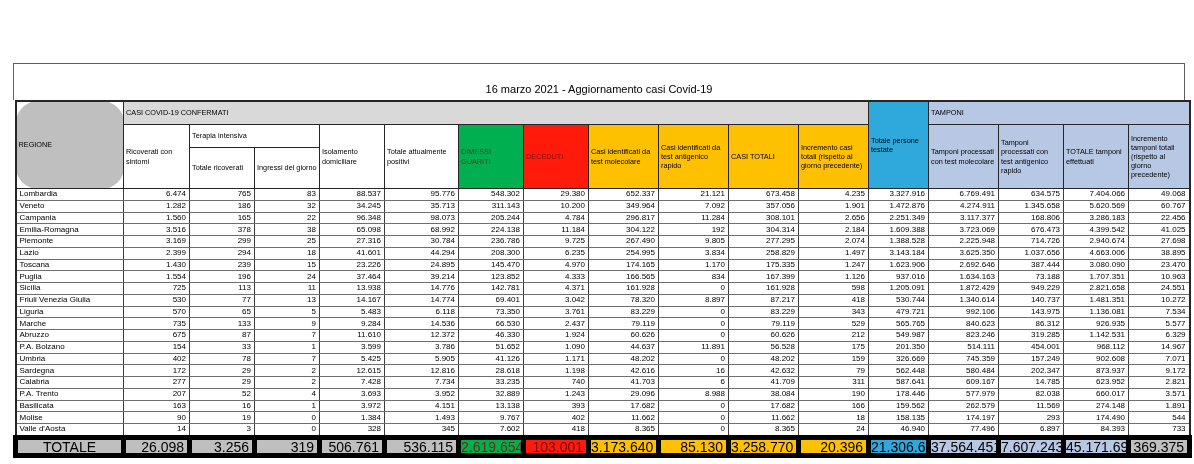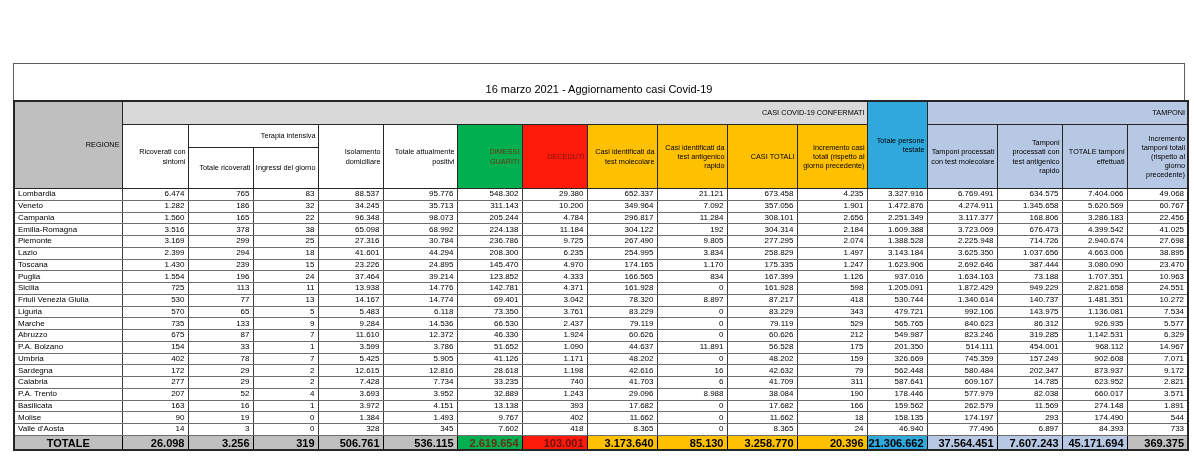--- a/index.html
+++ b/index.html
@@ -13,44 +13,44 @@
     justify-content:space-evenly;align-items:center;background:#fff;margin-top:38px;
   }
   .title-line{font-size:11px;line-height:1;white-space:nowrap;}
   table.covid-table{
     position:absolute;left:13px;top:100px;width:1172px;
     border-collapse:collapse;table-layout:fixed;background:#fff;
     border:2px solid #262626;
   }
   .covid-table th{
     border:1px solid #262626;font-size:7.3px;font-weight:normal;line-height:1.25;
-    text-align:right;vertical-align:middle;padding:1px 2px;overflow:hidden;
+    text-align:left;vertical-align:middle;padding:1px 2px;overflow:hidden;
   }
   .covid-table td{
     border:1px solid #6e6e6e;border-left-color:#3d3d3d;border-right-color:#3d3d3d;
     font-size:8px;line-height:10px;height:10.75px;padding:0 3px 0 0;
     text-align:right;white-space:nowrap;overflow:hidden;vertical-align:middle;
   }
   .covid-table td.region{text-align:left;padding:0 0 0 3px;}
   tr.hrow1 th{height:20px;}
   tr.hrow2 th{height:20px;}
   tr.hrow3 th{height:38px;margin-left:48px;}
-  .h-region{background:var(--gray-dark);font-weight:bold;font-size:8.5px;}
+  .h-region{background:var(--gray-dark);font-weight:bold;font-size:8.5px;border-radius:22px;}
   .h-group{background:var(--gray-light);font-weight:bold;font-size:9px;}
   .h-tamponi{background:var(--peri);font-weight:bold;font-size:9px;}
   .h-white{background:#fff;}
   .h-green{background:var(--green);color:#713014;font-weight:bold;}
   .h-red{background:var(--red);color:#7e1212;font-weight:bold;}
   .h-yellow{background:var(--yellow);}
   .h-yellow-b{background:var(--yellow);font-weight:bold;}
   .h-cyan{background:var(--cyan);font-size:7.6px;}
   .h-peri{background:var(--peri);}
   tr.total-row td{
-    font-weight:bold;font-size:11px;height:13.5px;line-height:12px;
-    border:1px solid #000000;
+    font-weight:normal;font-size:14px;height:13.5px;line-height:12px;
+    border:5px solid #000000;
   }
   .t-gray{background:var(--gray-dark);}
   .t-green{background:var(--green);color:#6d2c12;margin-left:12px;}
   .t-red{background:var(--red);color:#6e0f0f;}
   .t-yellow{background:var(--yellow);}
   .t-cyan{background:var(--cyan);}
   .t-peri{background:var(--peri);}
   td.t-label{text-align:center;padding:0;}
 </style>
 </head>

